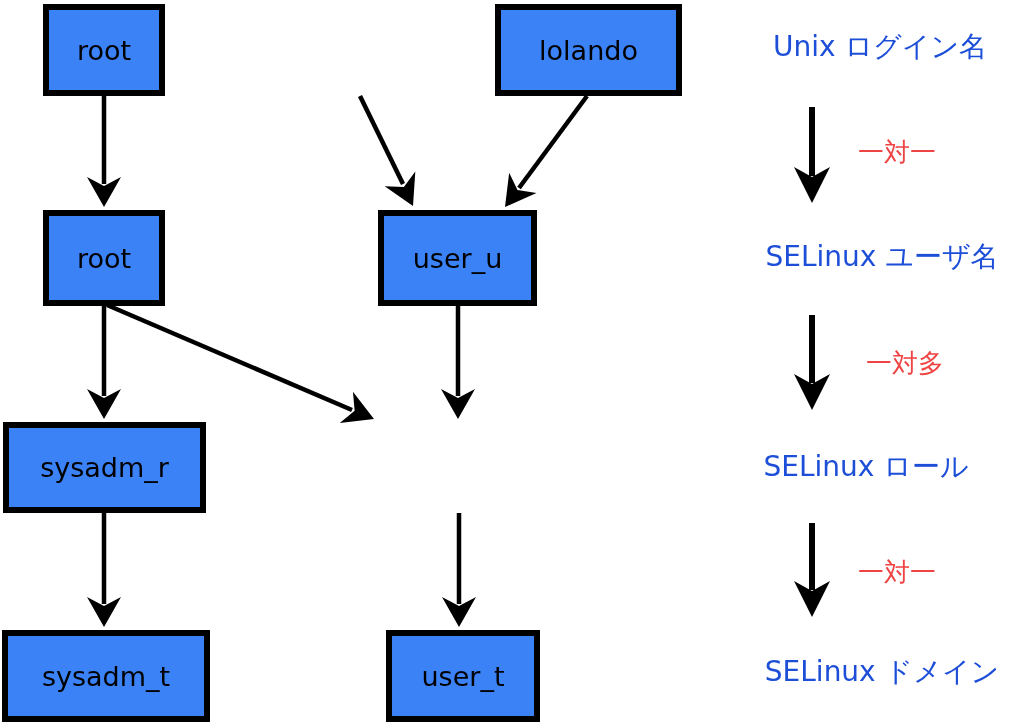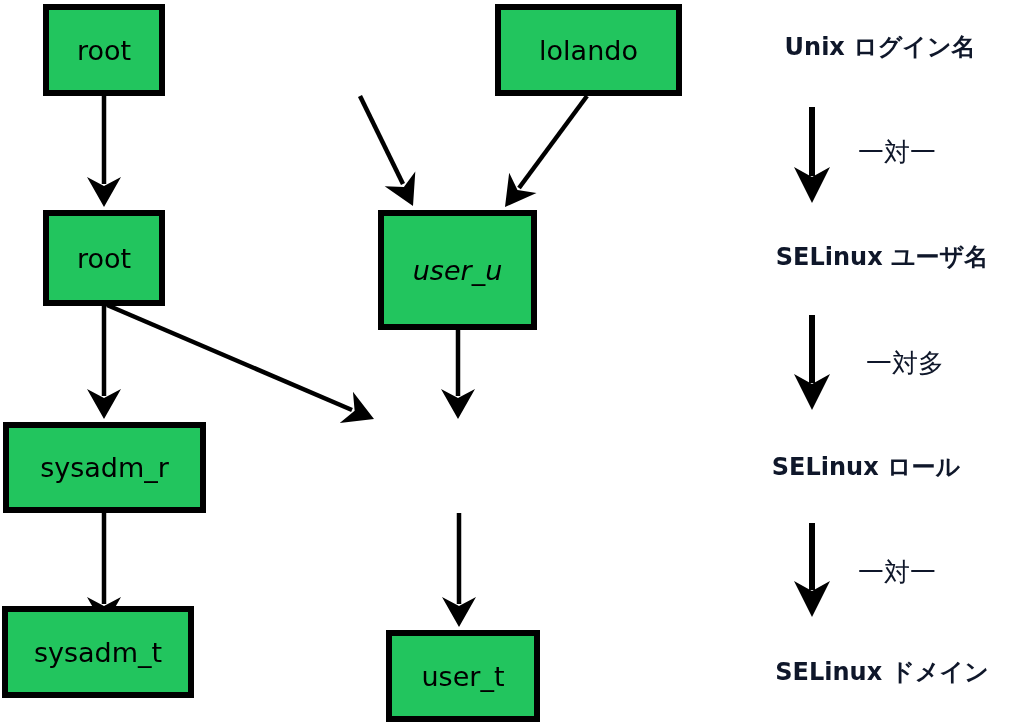--- a/index.html
+++ b/index.html
@@ -19,44 +19,44 @@
   #connector-layer {
     position: absolute;
     left: 0; top: 0;
     width: 1010px;
     height: 726px;
   }
   .node {
     position: absolute;
     box-sizing: border-box;
     border: 6px solid #000000;
-    background: #22c55e;
+    background: #3b82f6;
     display: flex;
     align-items: center;
     justify-content: center;
     font-size: 27px;
     line-height: 1;
     color: #000000;
     white-space: nowrap;
   }
   .legend-heading {
     position: absolute;
     transform: translate(-50%, -50%);
-    font-size: 24px;
-    font-weight: bold;
+    font-size: 28px;
+    font-weight: normal;
     white-space: nowrap;
-    color: #0f172a;
+    color: #1d4ed8;
   }
   .relation-label {
     position: absolute;
     transform: translate(-50%, -50%);
     font-size: 26px;
     font-weight: normal;
     white-space: nowrap;
-    color: #0f172a;
+    color: #ef4444;
   }
   .edge-line {
     stroke: #000000;
     stroke-width: 4.5;
     fill: none;
   }
   .legend-line {
     stroke: #000000;
     stroke-width: 6;
     fill: none;
@@ -133,25 +133,25 @@
     <g>
       <line class="legend-line" x1="812" y1="523" x2="812" y2="590"></line>
       <use href="#head-legend" transform="translate(812,617)"></use>
     </g>
   </svg>
 
   <div class="node" style="left:43px; top:4px; width:122px; height:92px;">root</div>
   <div class="node" style="left:495px; top:4px; width:187px; height:92px;">lolando</div>
 
   <div class="node" style="left:43px; top:210px; width:122px; height:96px;">root</div>
-  <div class="node" style="left:378px; top:210px; width:159px; height:120px;font-style:italic;">user_u</div>
+  <div class="node" style="left:378px; top:210px; width:159px; height:96px;">user_u</div>
 
   <div class="node" style="left:3px; top:422px; width:203px; height:91px;">sysadm_r</div>
 
-  <div class="node" style="left:2px; top:606px; width:192px; height:92px;">sysadm_t</div>
+  <div class="node" style="left:2px; top:630px; width:208px; height:92px;">sysadm_t</div>
   <div class="node" style="left:386px; top:630px; width:154px; height:92px;">user_t</div>
 
   <div class="legend-heading" style="left:880px; top:47px;">Unix ログイン名</div>
   <div class="legend-heading" style="left:882px; top:257px;">SELinux ユーザ名</div>
   <div class="legend-heading" style="left:866px; top:467px;text-align:right;">SELinux ロール</div>
   <div class="legend-heading" style="left:882px; top:672px;">SELinux ドメイン</div>
 
   <div class="relation-label" style="left:897px; top:152px;">一対一</div>
   <div class="relation-label" style="left:905px; top:363px;">一対多</div>
   <div class="relation-label" style="left:897px; top:572px;">一対一</div>

